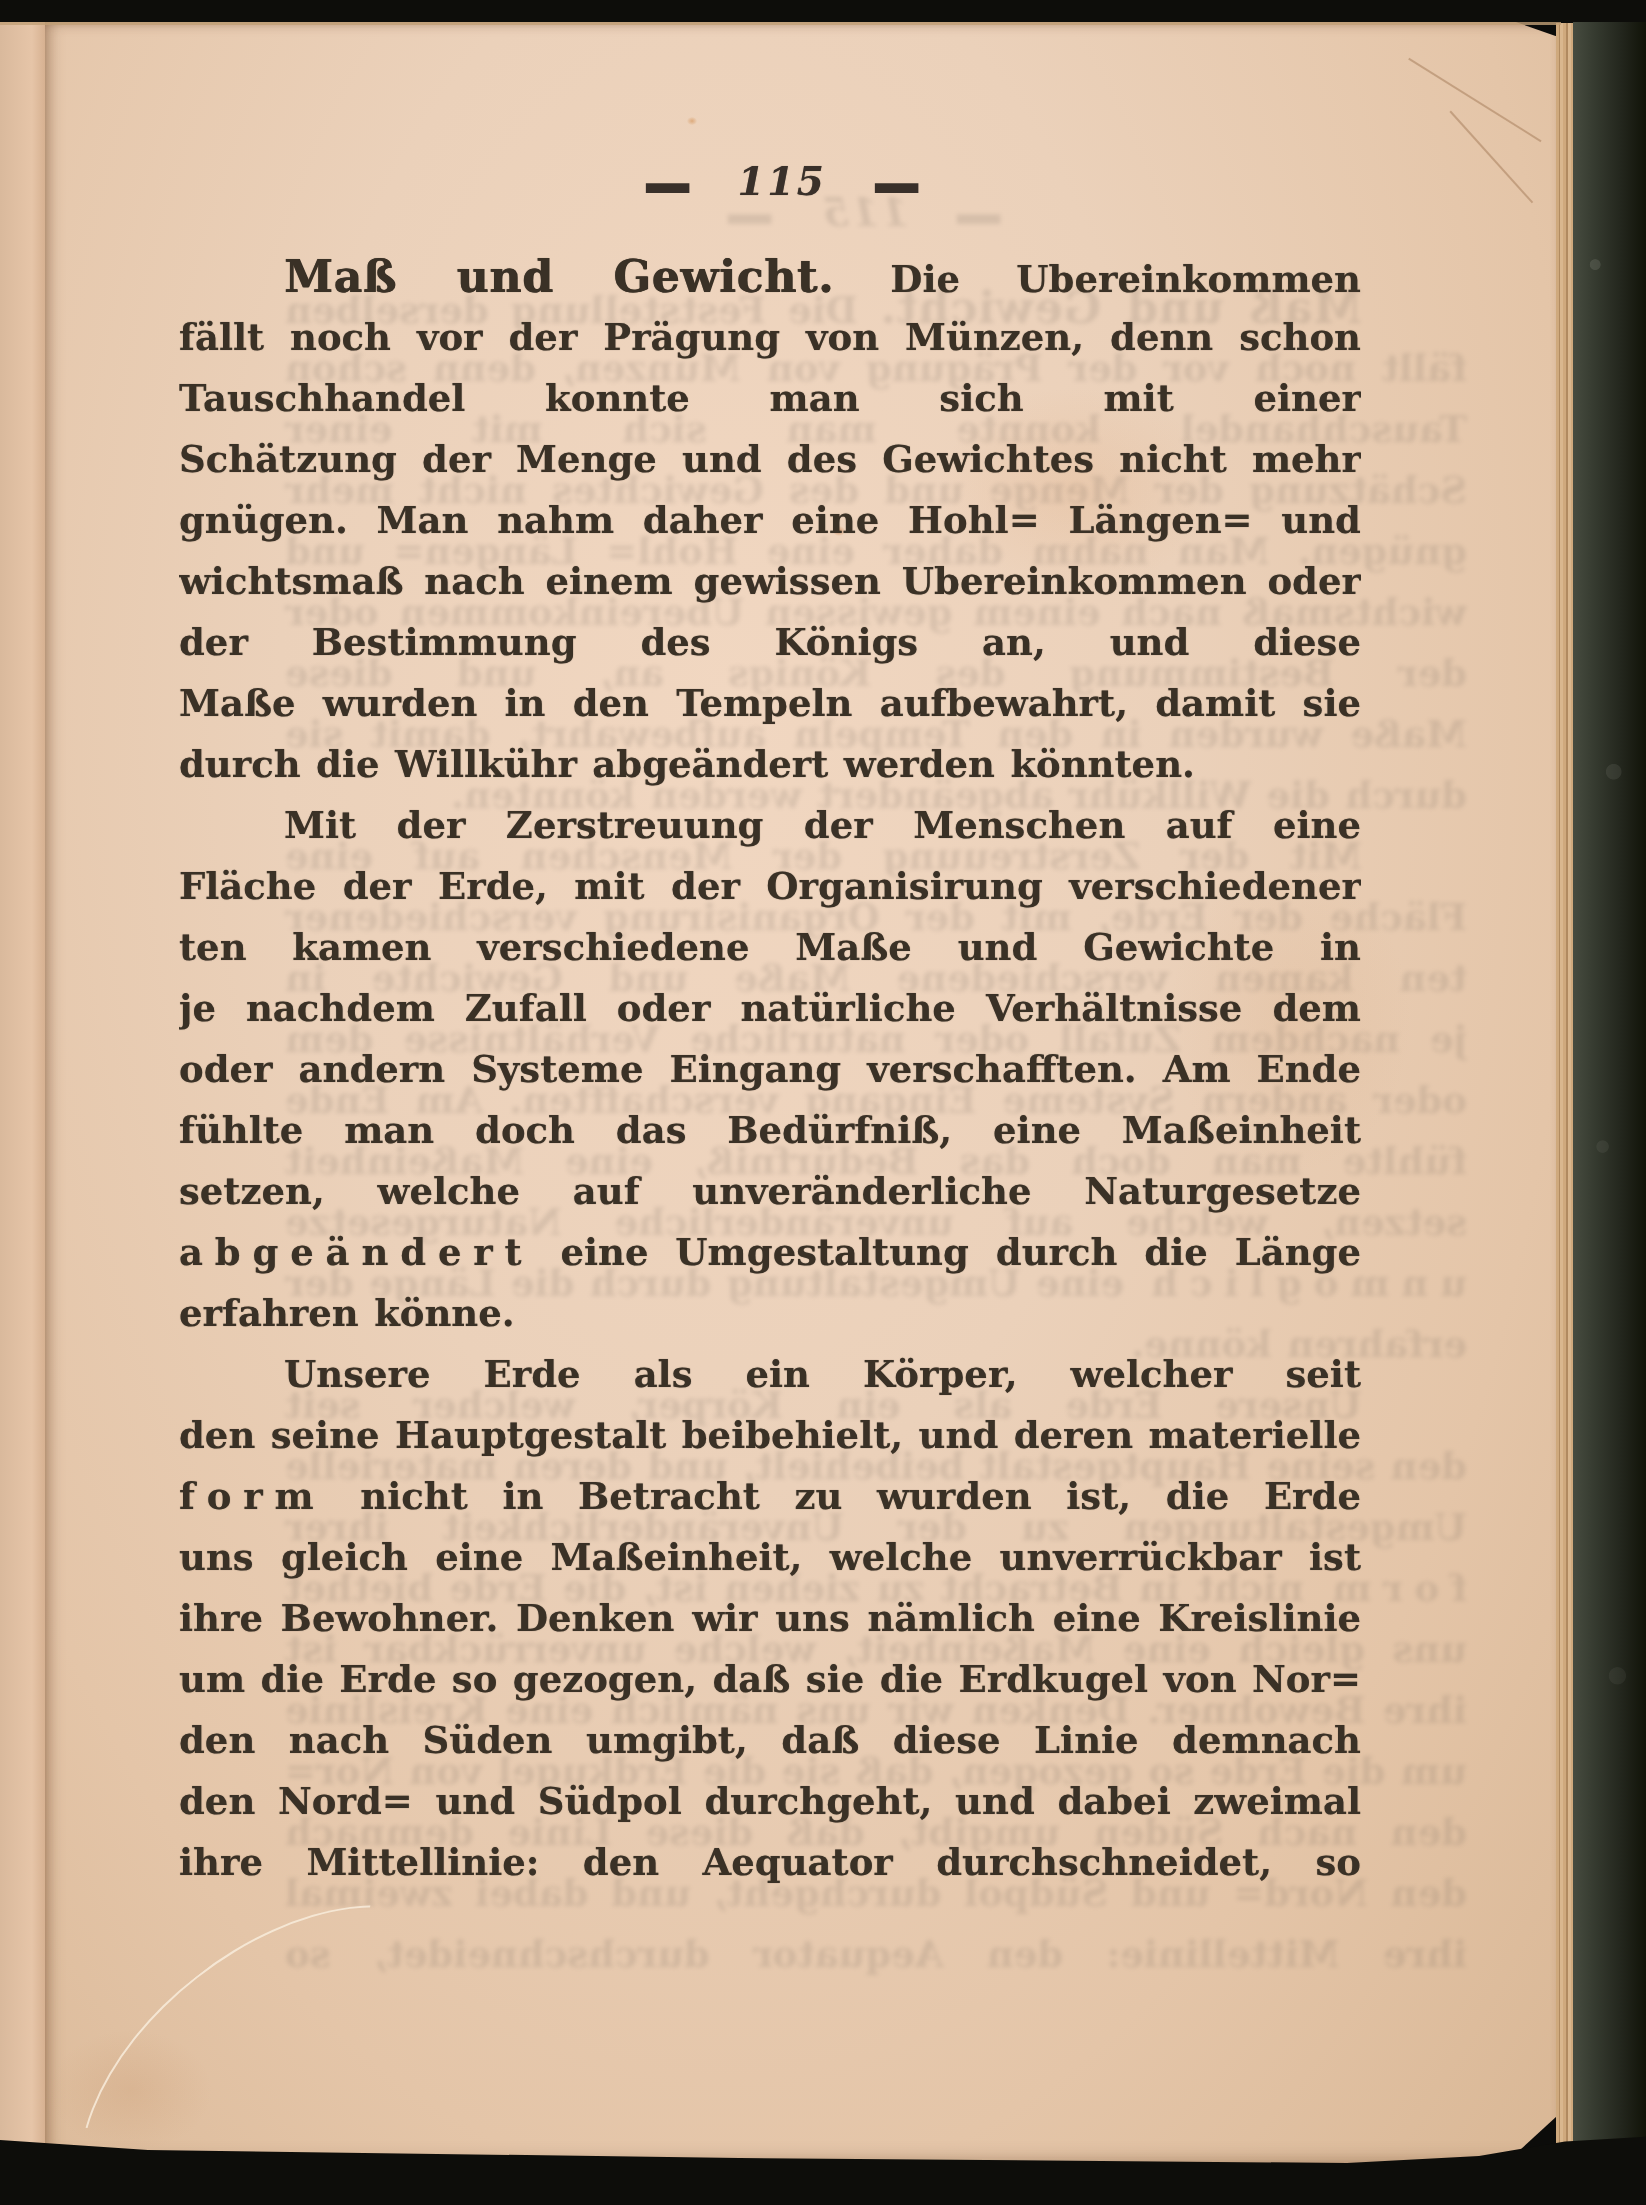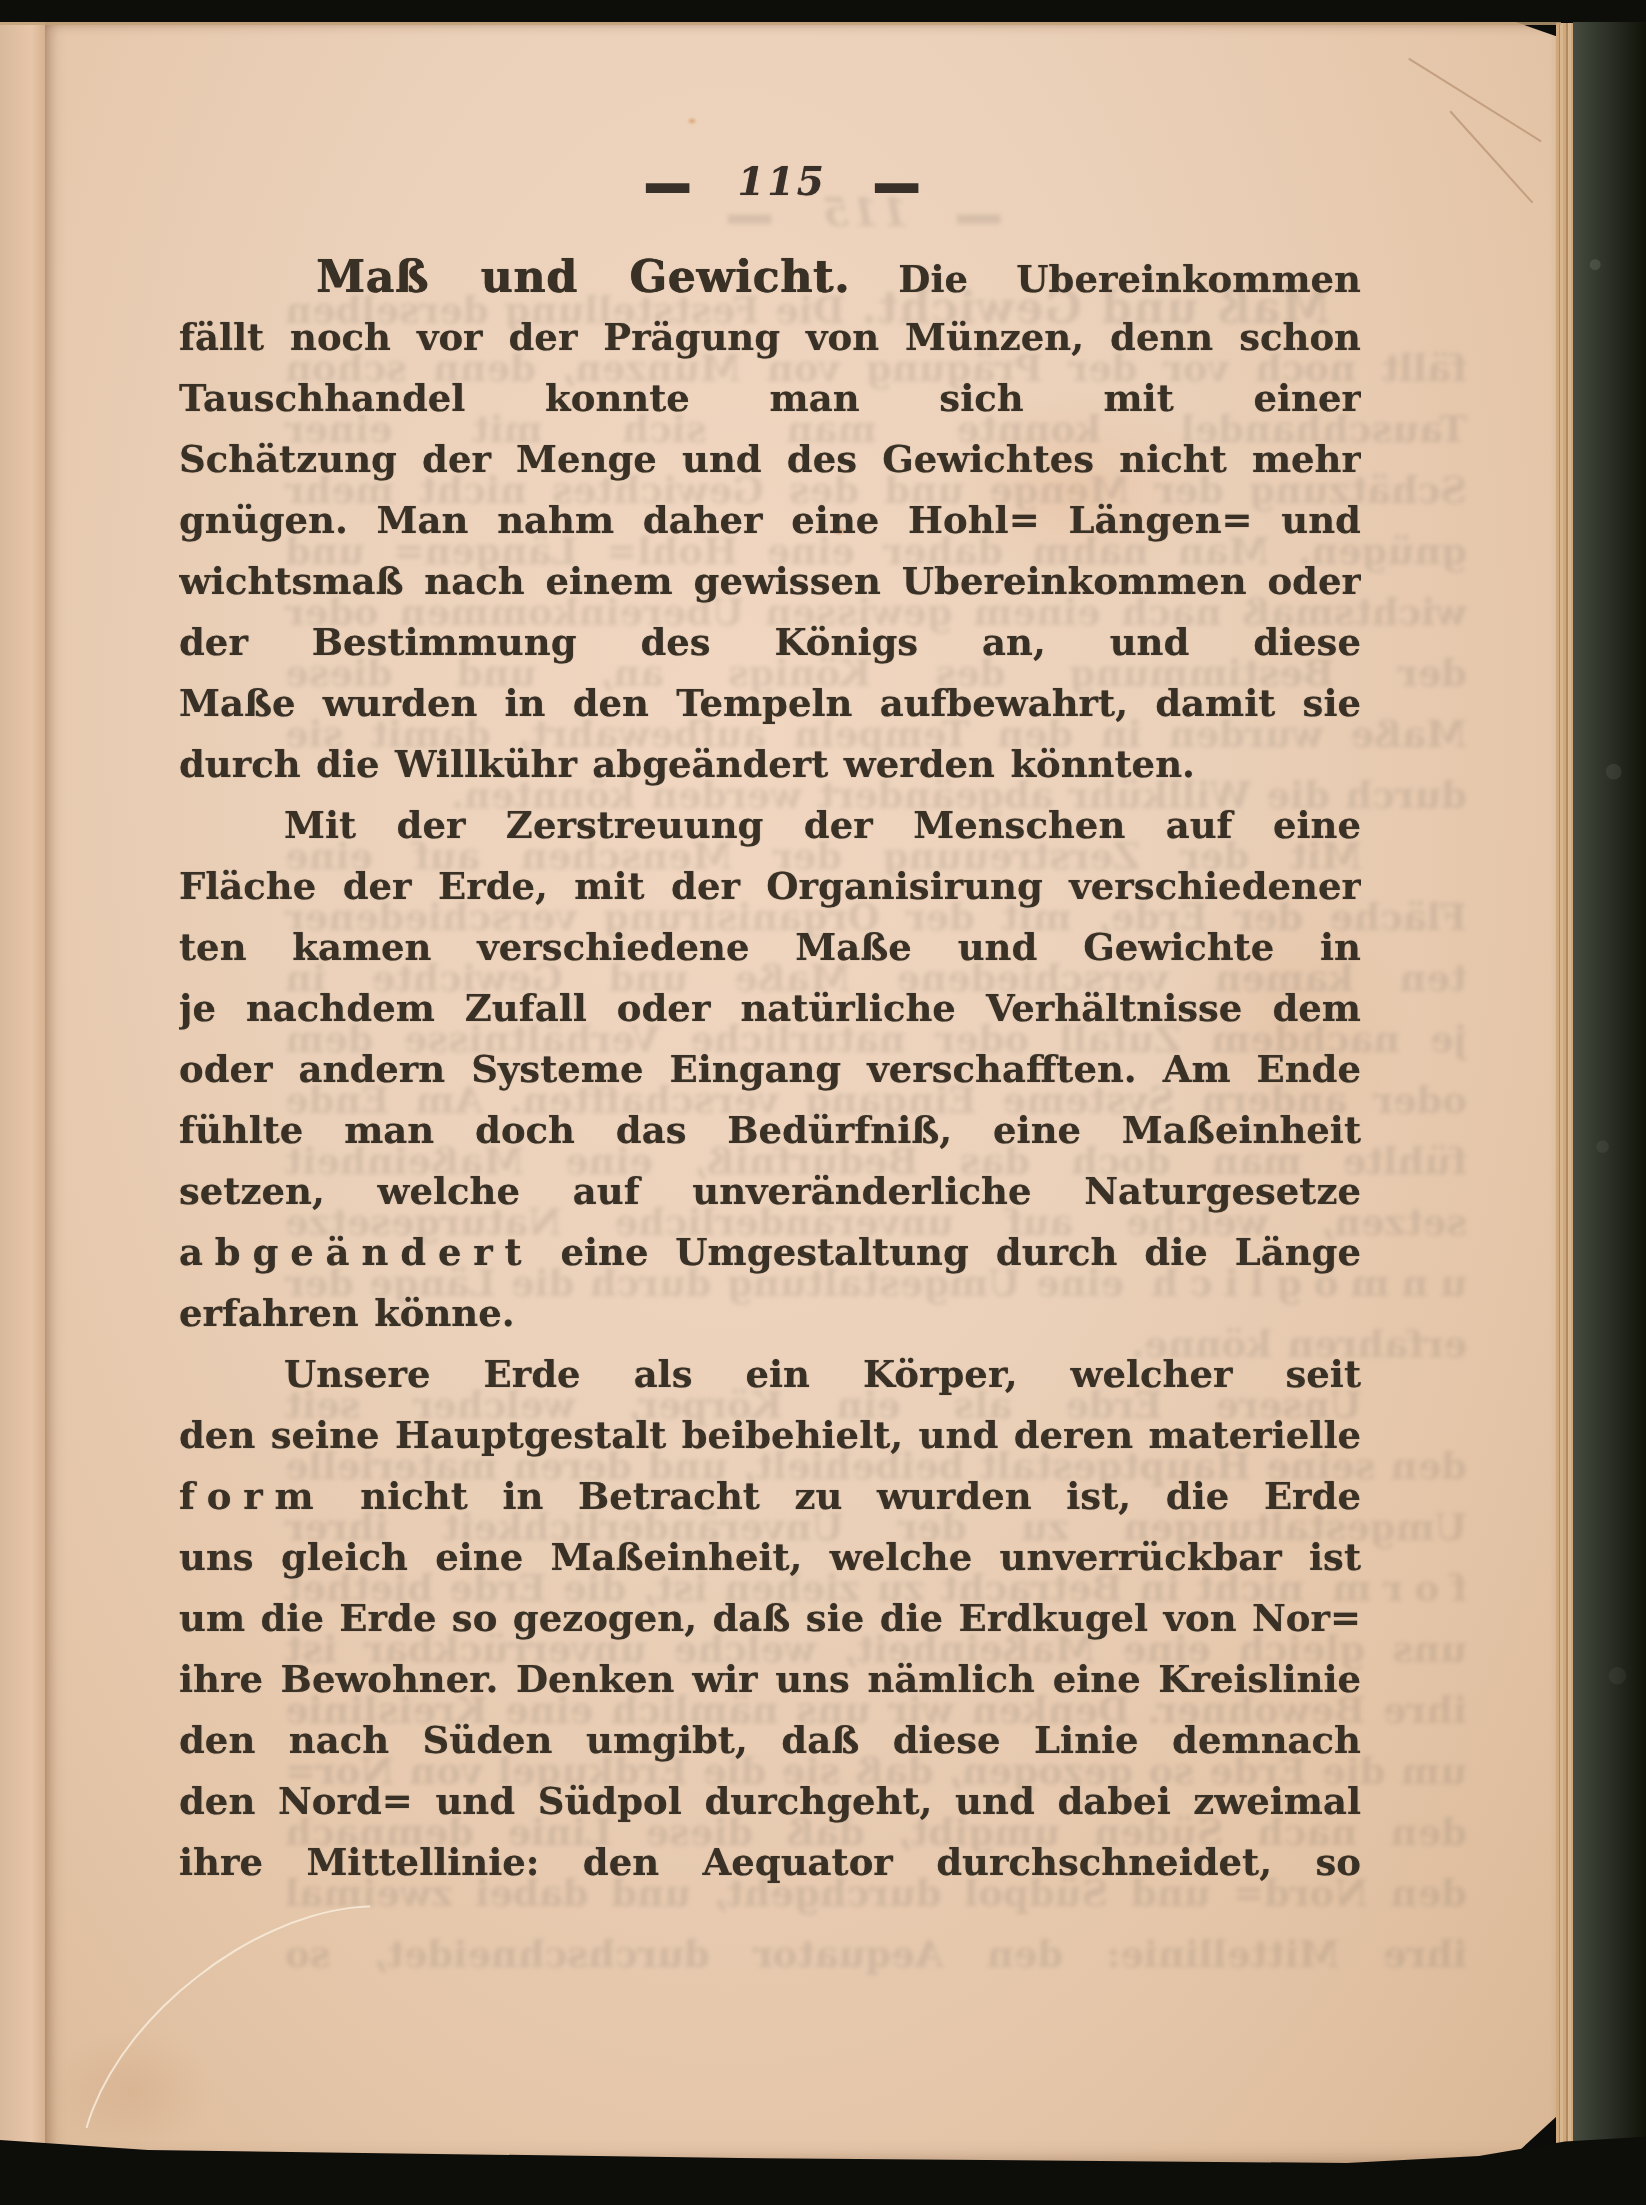--- a/index.html
+++ b/index.html
@@ -76,21 +76,21 @@
   #text-block{
     position:absolute; left:179px; top:246px; width:1182px;
     font-size:37px; font-weight:bold; color:#3a3126;
     text-shadow:0 0 1px rgba(58,49,38,.55);
     word-spacing:2.5px;
   }
   .line{height:61px; line-height:61px; overflow:hidden; text-justify:inter-word;}
   .line.j{text-align:justify;}
   .line.j::after{content:""; display:inline-block; width:100%; height:0;}
   .line.first{text-indent:105px;}
-  .hd{font-size:44px; letter-spacing:0.8px; text-shadow:0.8px 0 0 currentColor, 0 0 0.8px rgba(58,49,38,.6);margin-left:32px;}
+  .hd{font-size:44px; letter-spacing:0.8px; text-shadow:0.8px 0 0 currentColor, 0 0 0.8px rgba(58,49,38,.6);}
   .sp{letter-spacing:.32em;}
   
   #ghost{
     position:absolute; left:0; top:0; width:1647px; height:2205px;
     transform:scaleX(-1) translateY(31px); transform-origin:823px center;
     filter:blur(2px); opacity:.17; pointer-events:none;
   }
   #ghost *{color:#6d6257 !important; text-shadow:none !important;}
 </style>
 </head>
@@ -179,22 +179,22 @@
           <div class="line j"><span>fühlte man doch das Bedürfniß, eine Maßeinheit festzu=</span></div>
           <div class="line j"><span>setzen, welche auf unveränderliche Naturgesetze fußend,</span></div>
           <div class="line j"><span class="sp">abgeändert</span><span> eine Umgestaltung durch die Länge der Zeit</span></div>
           <div class="line"><span>erfahren könne.</span></div>
         </div>
         <div>
           <div class="line j first"><span>Unsere Erde als ein Körper, welcher seit Jahrtausen=</span></div>
           <div class="line j"><span>den seine Hauptgestalt beibehielt, und deren materielle</span></div>
           <div class="line j"><span class="sp">form</span><span> nicht in Betracht zu wurden ist, die Erde biethet</span></div>
           <div class="line j"><span>uns gleich eine Maßeinheit, welche unverrückbar ist für</span></div>
+          <div class="line j"><span>ihre Bewohner. Denken wir uns nämlich eine Kreislinie</span></div>
           <div class="line j"><span>um die Erde so gezogen, daß sie die Erdkugel von Nor=</span></div>
-          <div class="line j"><span>ihre Bewohner. Denken wir uns nämlich eine Kreislinie</span></div>
           <div class="line j"><span>den nach Süden umgibt, daß diese Linie demnach durch</span></div>
           <div class="line j"><span>den Nord= und Südpol durchgeht, und dabei zweimal</span></div>
           <div class="line j"><span>ihre Mittellinie: den Aequator durchschneidet, so nennen</span></div>
         </div>
       </div>
   </div>
 
   <div id="fiber"></div>
 
   <div id="page-edge-strip"></div>

